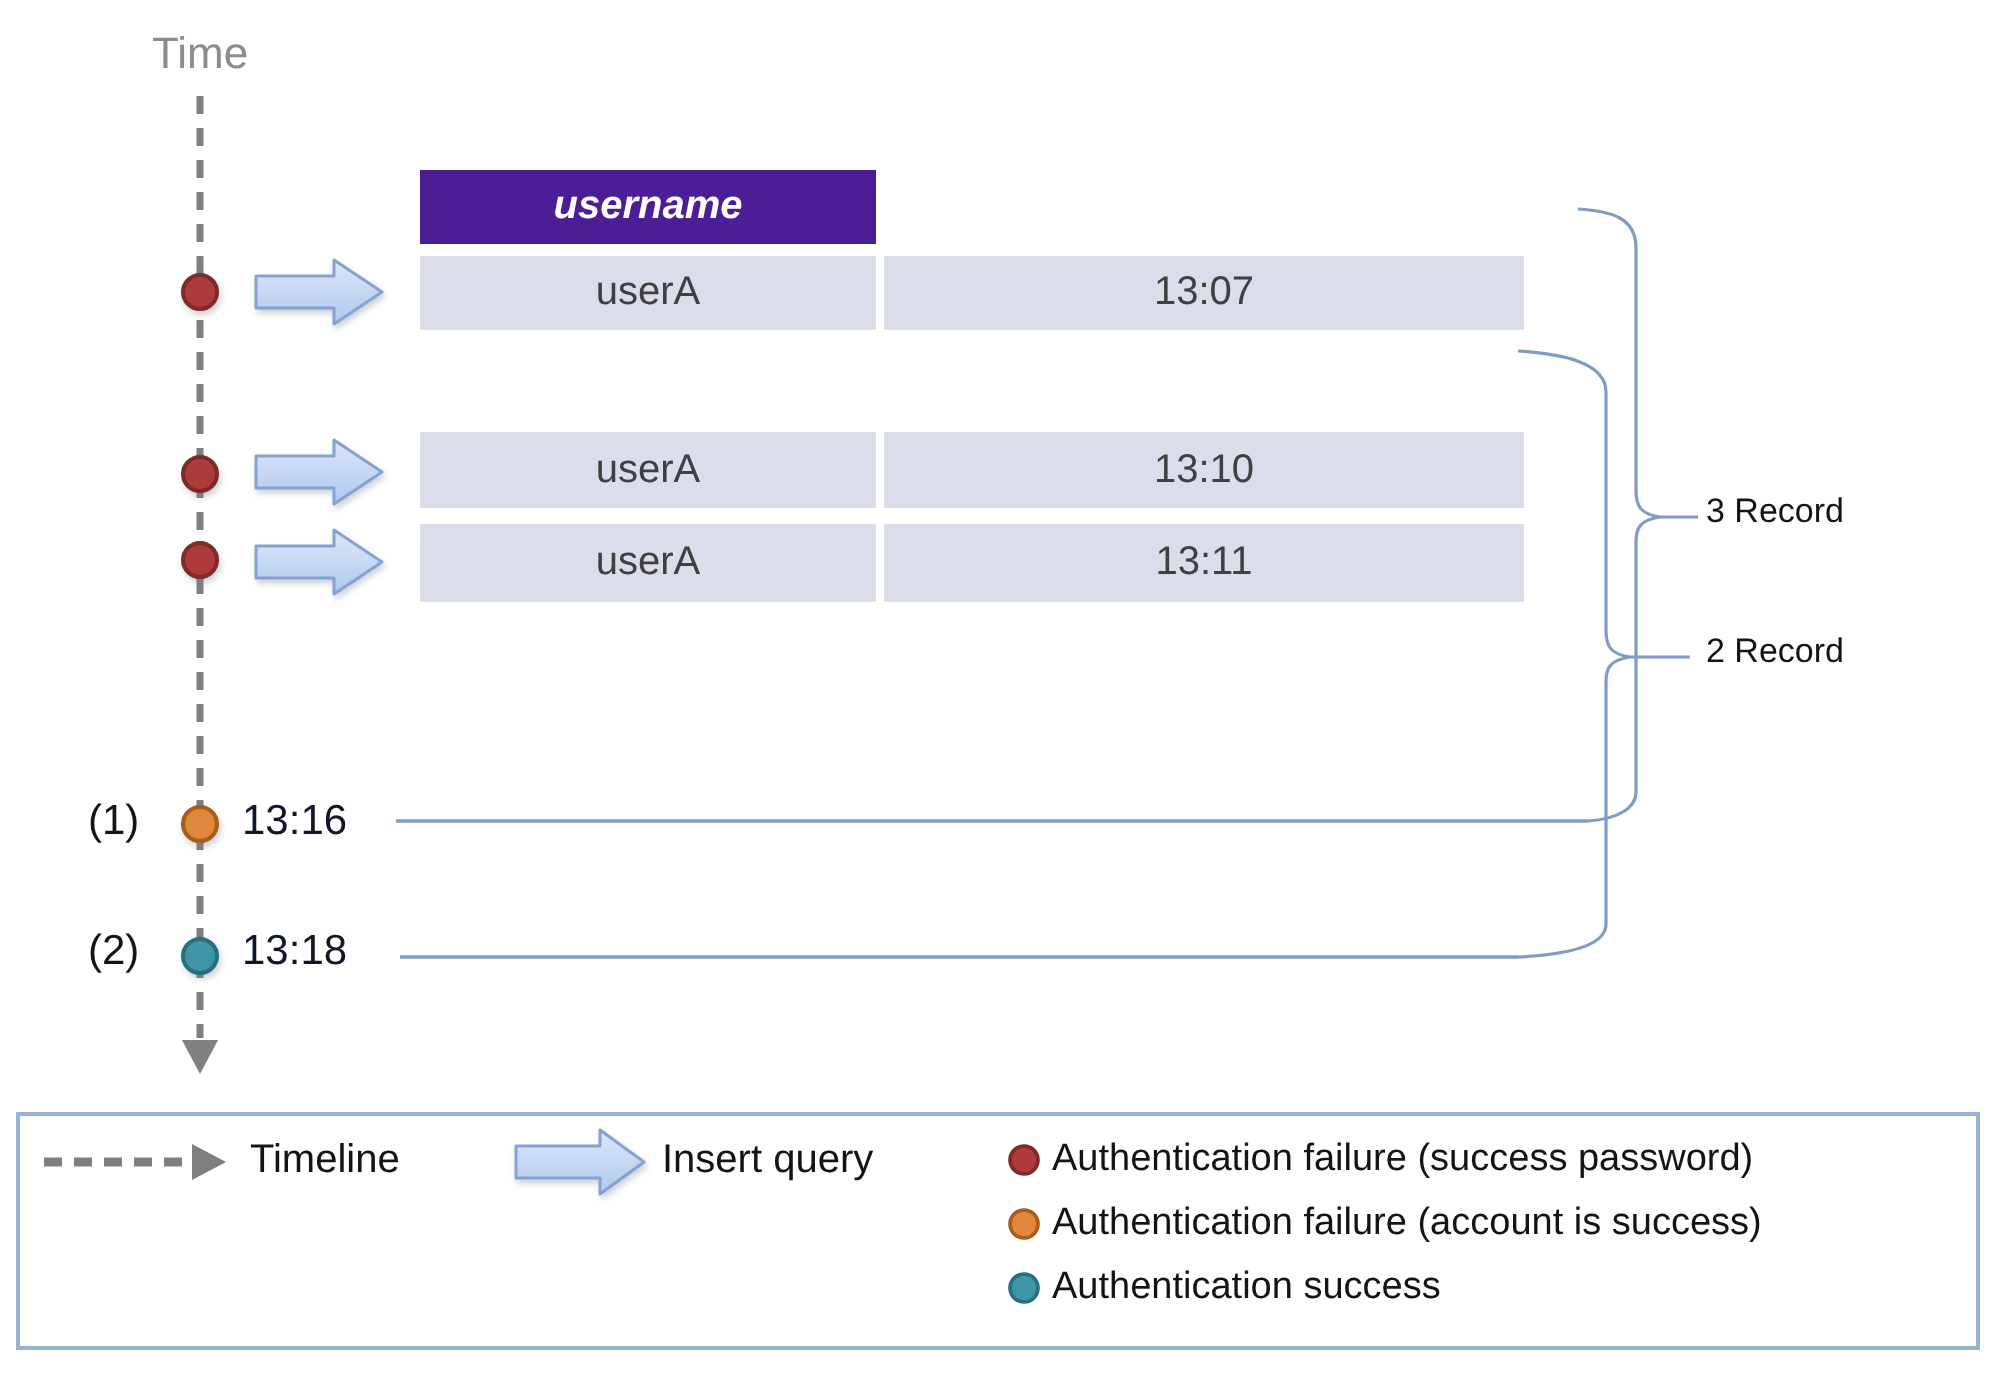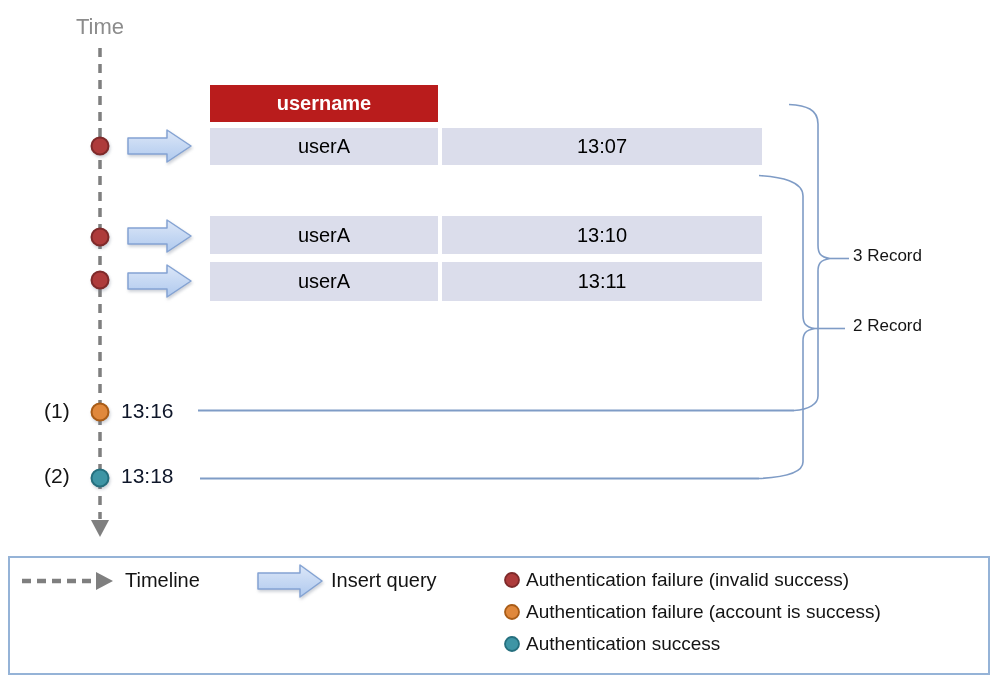--- a/index.html
+++ b/index.html
@@ -9,22 +9,22 @@
   }
   #svg-layer{position:absolute;left:0;top:0;z-index:1;}
   .txt{position:absolute;z-index:2;white-space:nowrap;}
   .gray{color:#8c8c8c;}
   .time-label{left:76px;top:14px;font-size:22px;}
   .diagram-title{left:336px;top:31px;width:290px;text-align:center;font-size:22px;color:#141414;}
   .trow{position:absolute;left:210px;width:552px;display:flex;gap:4px;z-index:2;}
   .cell{display:flex;align-items:center;justify-content:center;font-size:20px;}
   .c1{width:228px;}
   .c2{flex:1;}
-  .hrow .cell{background:#b91c1c;color:#ffffff;font-weight:bold;}
-  .brow .cell{background:#DBDDEB;color:#000000;}
+  .hrow .cell{background:#4c1d95;color:#ffffff;font-weight:bold;font-style:italic;}
+  .brow .cell{background:#DBDDEB;color:#404040;}
   .row-h{top:85px;height:37px;}
   .row-1{top:128px;height:37px;}
   .row-2{top:216px;height:38px;}
   .row-3{top:262px;height:39px;}
   .marker-index{font-size:21px;color:#141414;}
   .marker-time{font-size:21px;color:#0f172a;}
   .record-label{font-size:17px;color:#141414;}
   .legend-box{
     position:absolute;left:8px;top:556px;width:978px;height:115px;
     border:2px solid #95B3D7;background:#ffffff;z-index:0;
@@ -101,17 +101,17 @@
   <div class="txt marker-time" style="left:121px;top:399px;">13:16</div>
   <div class="txt marker-index" style="left:44px;top:464px;">(2)</div>
   <div class="txt marker-time" style="left:121px;top:464px;">13:18</div>
 
   <div class="txt record-label" style="left:853px;top:246px;">3 Record</div>
   <div class="txt record-label" style="left:853px;top:316px;">2 Record</div>
 
   <div class="legend-box"></div>
   <div class="txt legend-text" style="left:125px;top:569px;">Timeline</div>
   <div class="txt legend-text" style="left:331px;top:569px;">Insert query</div>
-  <div class="txt legend-item-text" style="left:526px;top:569px;">Authentication failure (invalid success)</div>
+  <div class="txt legend-item-text" style="left:526px;top:569px;">Authentication failure (success password)</div>
   <div class="txt legend-item-text" style="left:526px;top:601px;">Authentication failure (account is success)</div>
   <div class="txt legend-item-text" style="left:526px;top:633px;">Authentication success</div>
 
 </div>
 
 </body></html>

